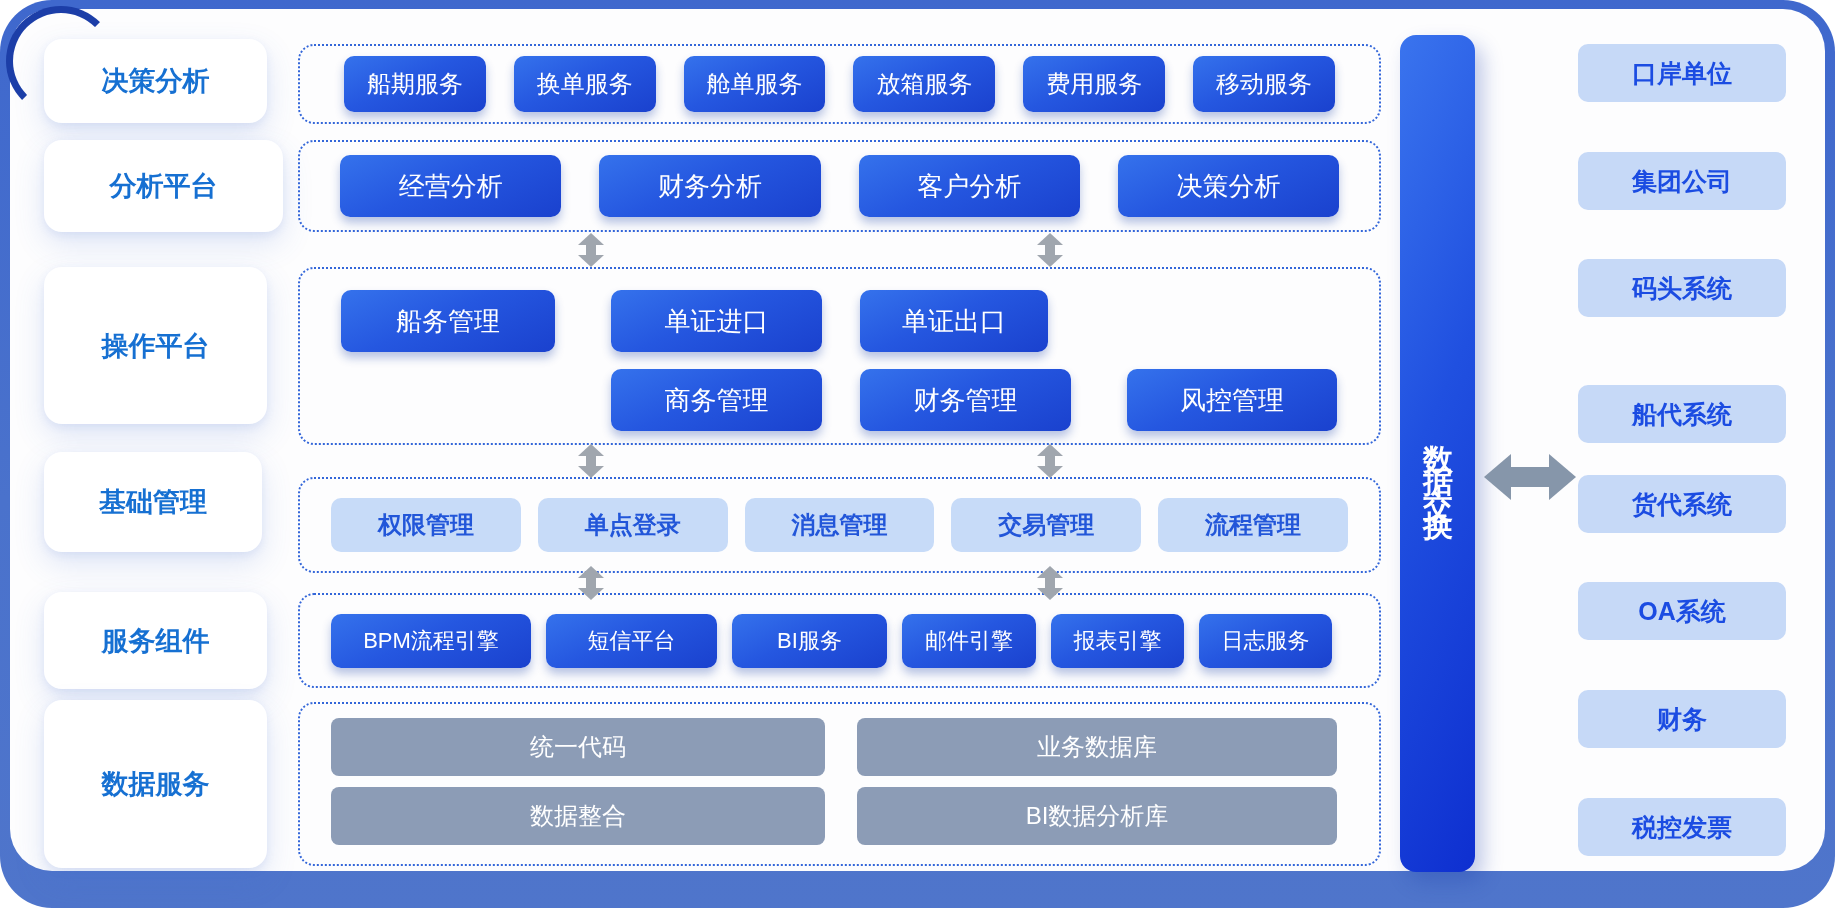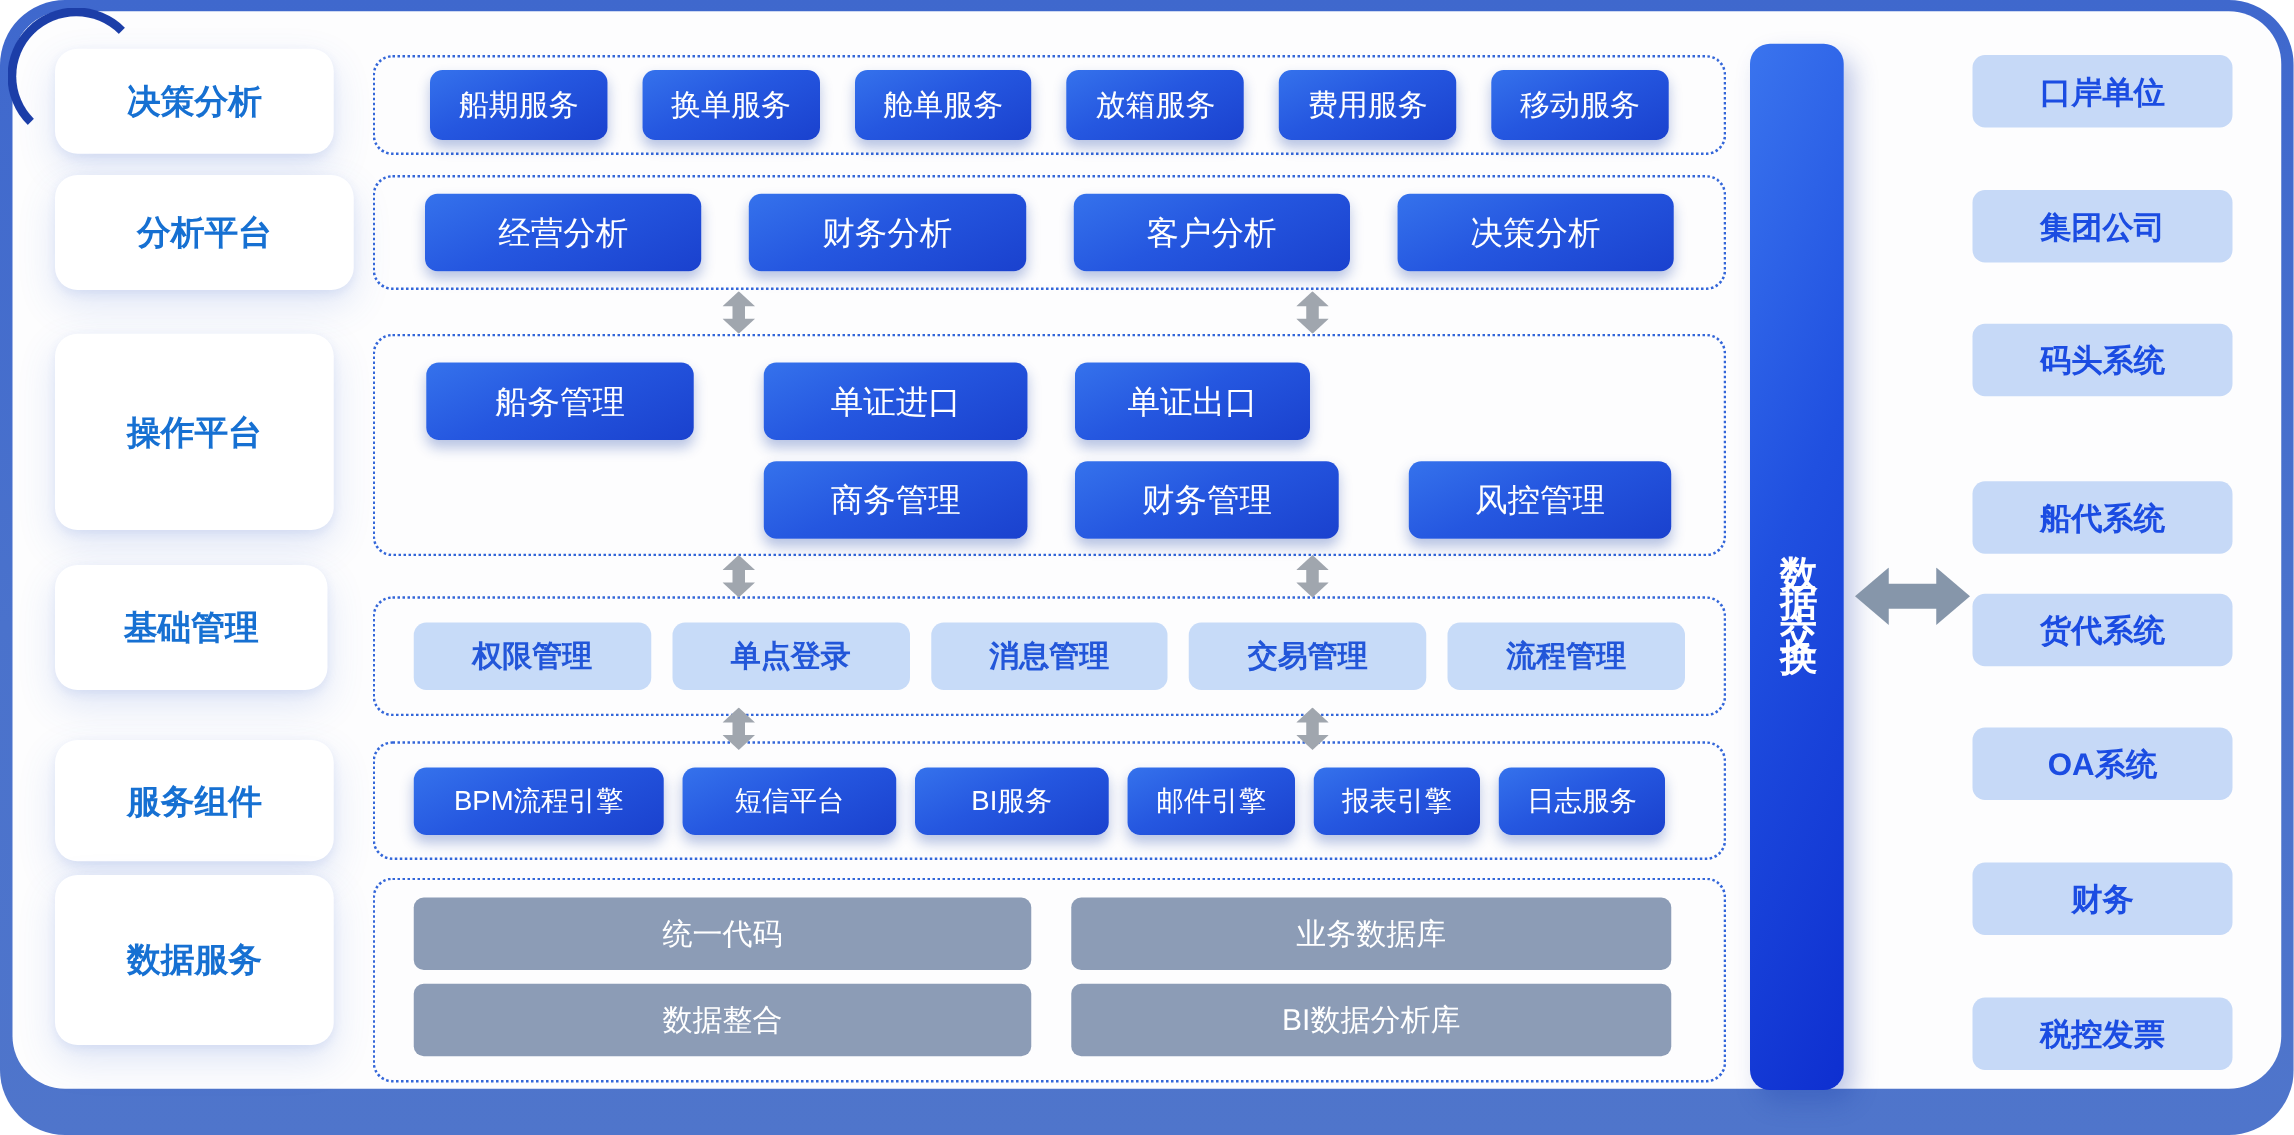--- a/index.html
+++ b/index.html
@@ -54,21 +54,21 @@
 
 <div class="frame"></div>
 <div class="panel"></div>
 <div class="corner-accent"></div>
 
 <div class="cat-box" style="left:44px;top:39px;width:223px;height:84px;">决策分析</div>
 <div class="cat-box" style="left:44px;top:140px;width:239px;height:92px;">分析平台</div>
 <div class="cat-box" style="left:44px;top:267px;width:223px;height:157px;">操作平台</div>
 <div class="cat-box" style="left:44px;top:452px;width:218px;height:100px;">基础管理</div>
 <div class="cat-box" style="left:44px;top:592px;width:223px;height:97px;">服务组件</div>
-<div class="cat-box" style="left:44px;top:700px;width:223px;height:136px;">数据服务</div>
+<div class="cat-box" style="left:44px;top:700px;width:223px;height:168px;">数据服务</div>
 
 <div class="sec sec1 flexsec">
   <div class="btn-dark">船期服务</div>
   <div class="btn-dark">换单服务</div>
   <div class="btn-dark">舱单服务</div>
   <div class="btn-dark">放箱服务</div>
   <div class="btn-dark">费用服务</div>
   <div class="btn-dark">移动服务</div>
 </div>
 

